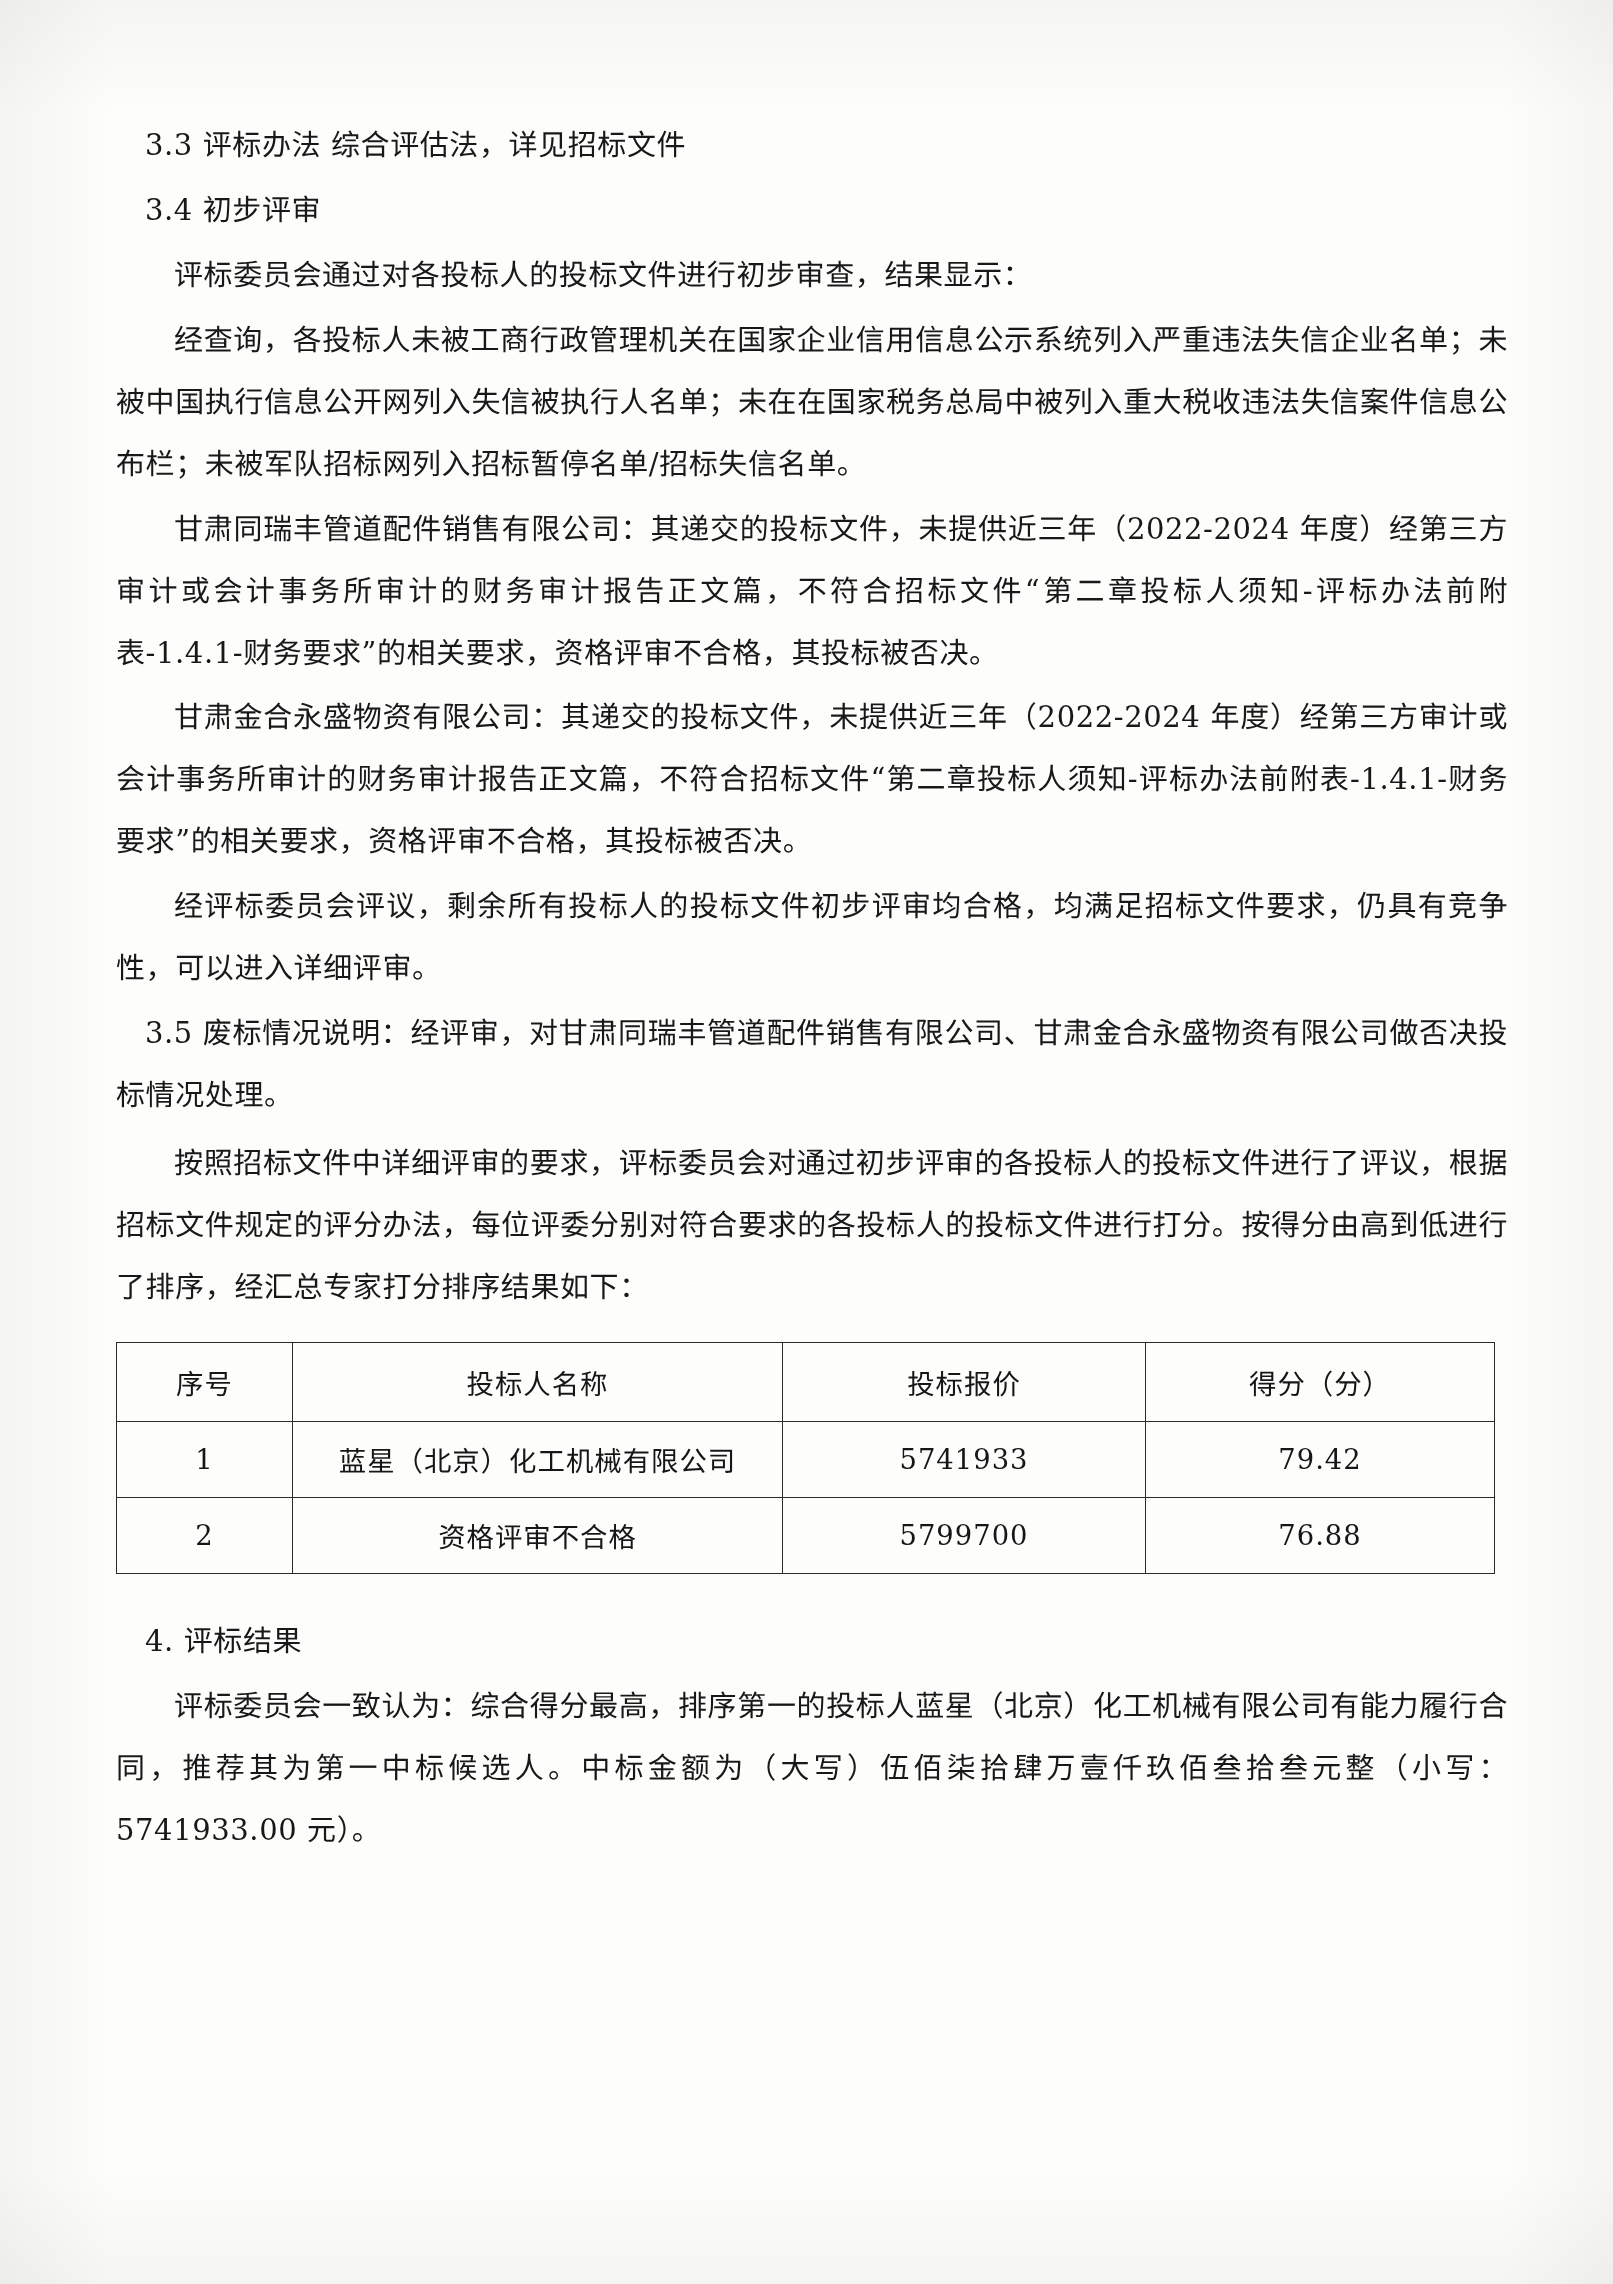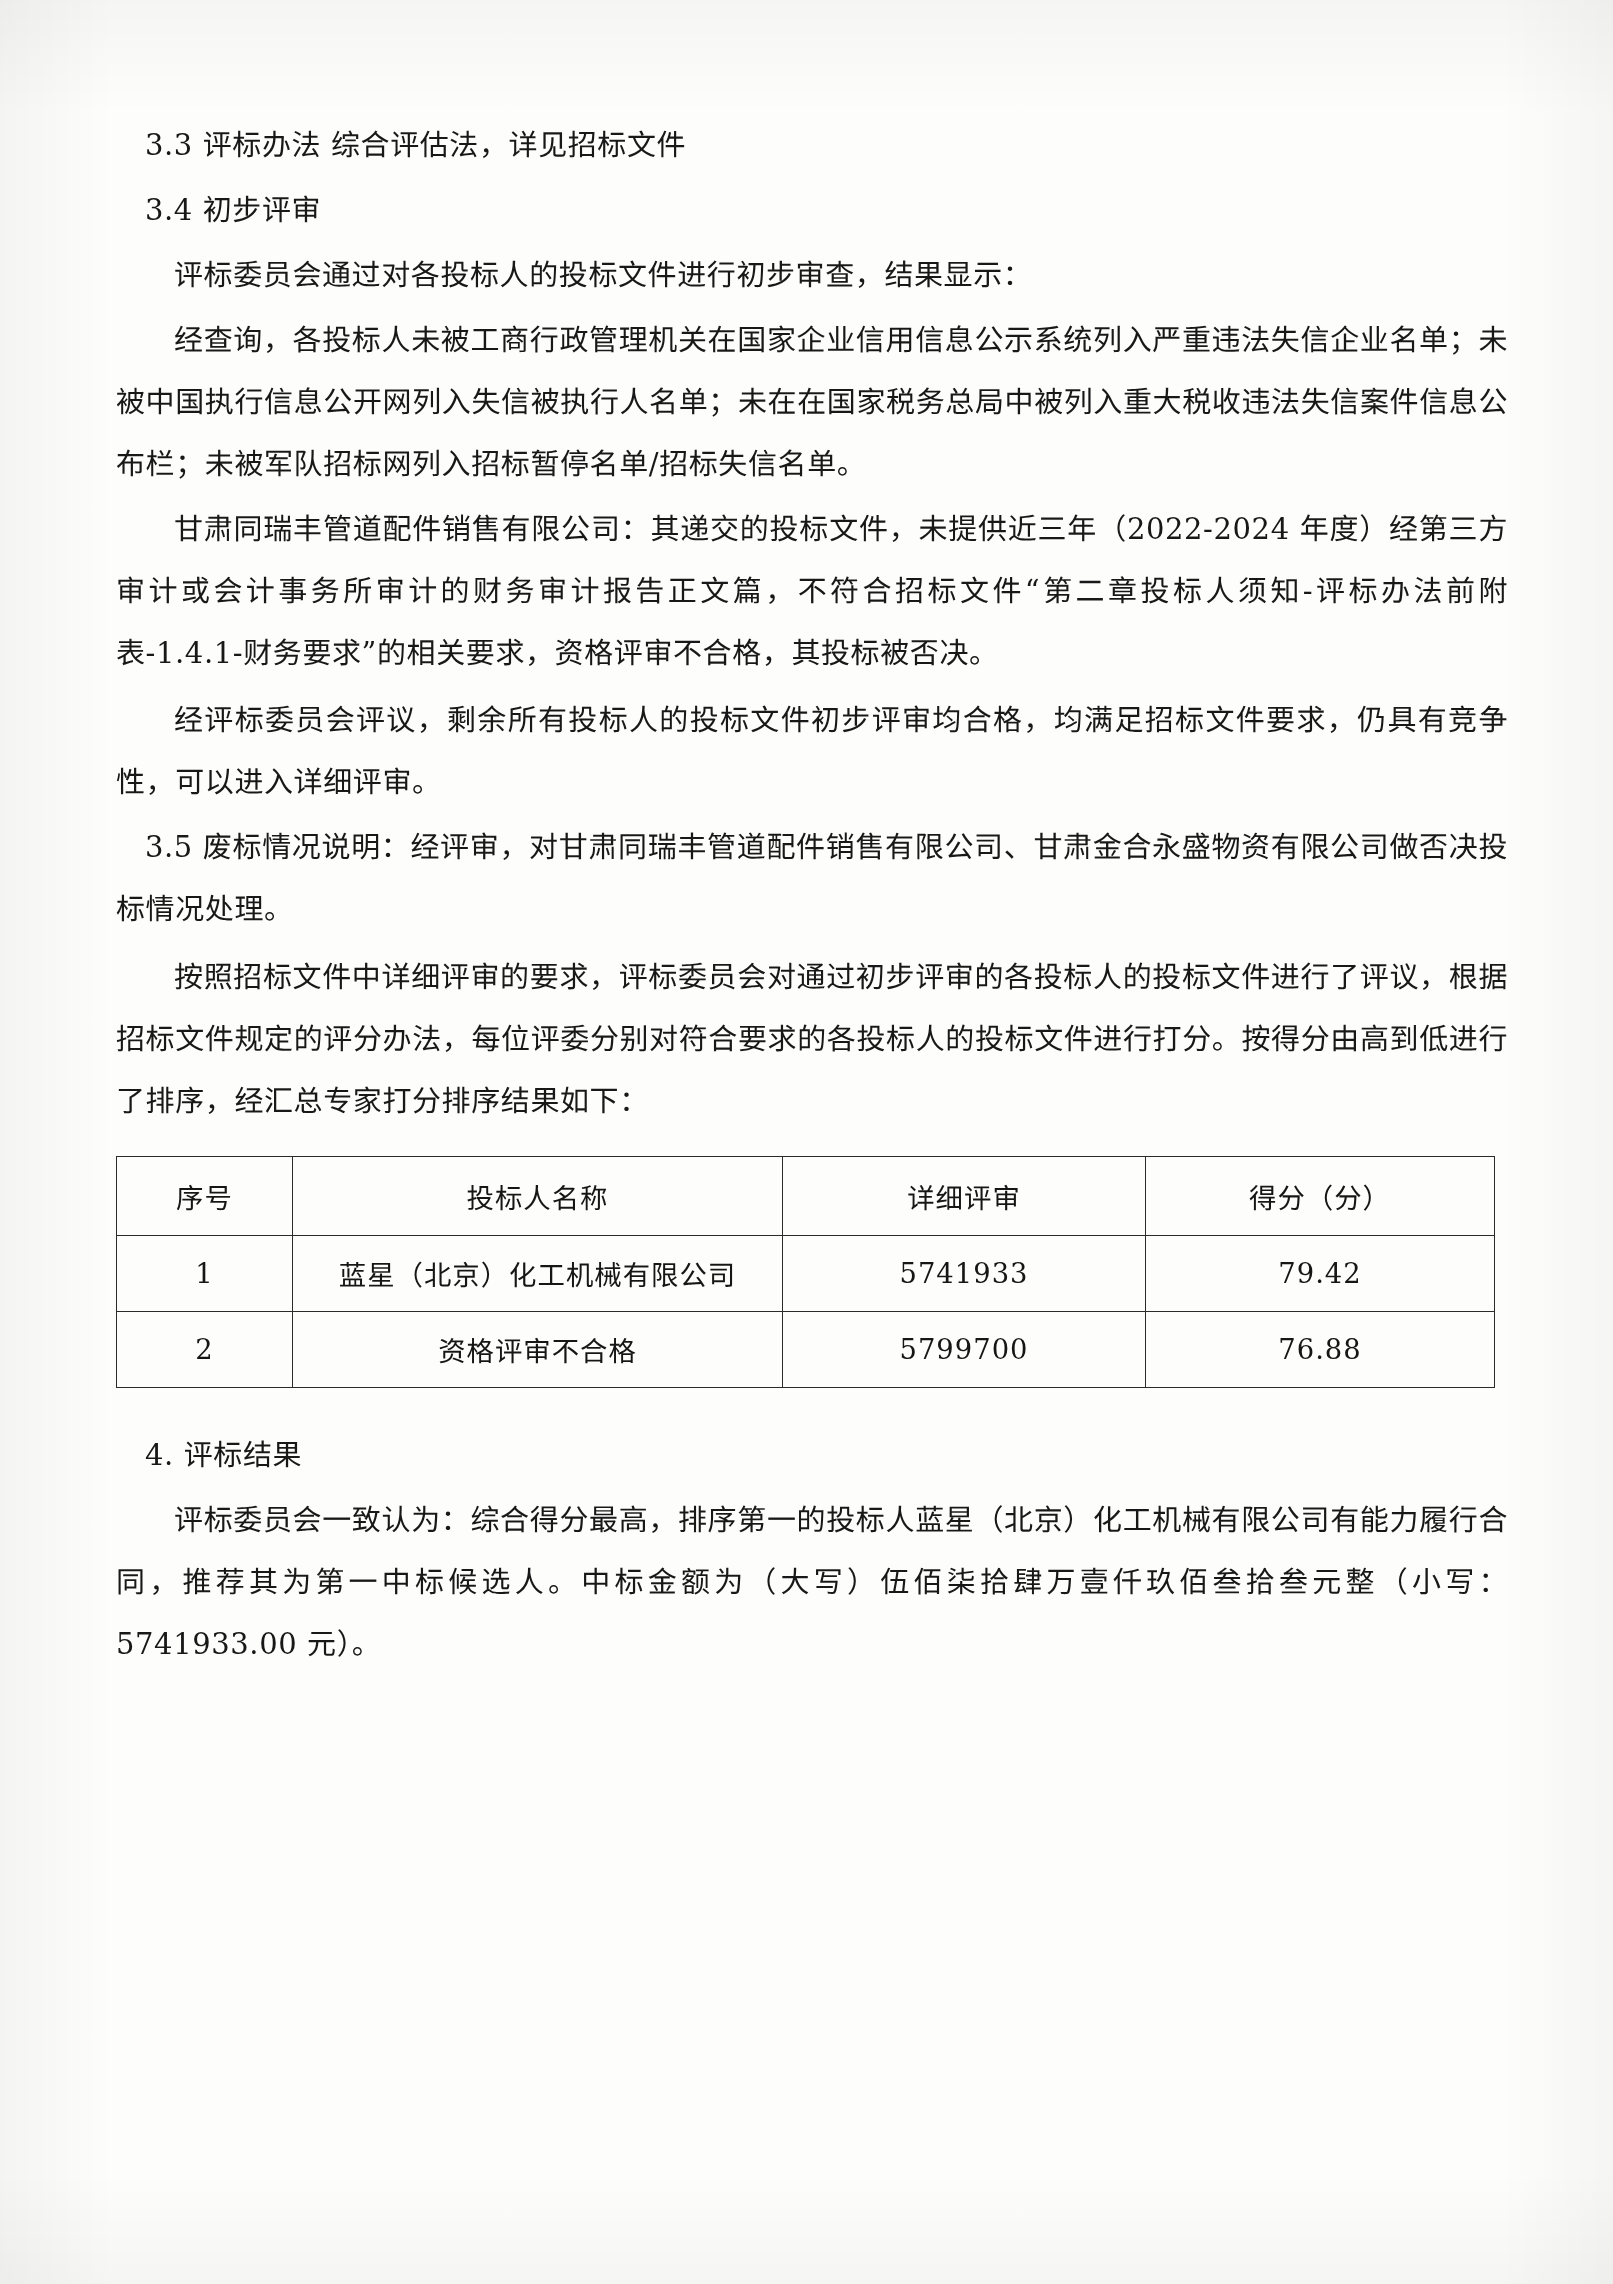--- a/index.html
+++ b/index.html
@@ -87,20 +87,21 @@
 
     <p class="para indent">评标委员会通过对各投标人的投标文件进行初步审查，结果显示：</p>
     <div class="gap-s"></div>
 
     <p class="para indent">经查询，各投标人未被工商行政管理机关在国家企业信用信息公示系统列入严重违法失信企业名单；未被中国执行信息公开网列入失信被执行人名单；未在在国家税务总局中被列入重大税收违法失信案件信息公布栏；未被军队招标网列入招标暂停名单/招标失信名单。</p>
     <div class="gap-s"></div>
 
     <p class="para indent">甘肃同瑞丰管道配件销售有限公司：其递交的投标文件，未提供近三年（2022-2024 年度）经第三方审计或会计事务所审计的财务审计报告正文篇，不符合招标文件“第二章投标人须知-评标办法前附表-1.4.1-财务要求”的相关要求，资格评审不合格，其投标被否决。</p>
     <div class="gap-s"></div>
 
+    <p class="para indent">甘肃金合永盛物资有限公司：其递交的投标文件，未提供近三年（2022-2024 年度）经第三方审计或会计事务所审计的财务审计报告正文篇，不符合招标文件“第二章投标人须知-评标办法前附表-1.4.1-财务要求”的相关要求，资格评审不合格，其投标被否决。</p>
     <div class="gap-s"></div>
 
     <p class="para indent">经评标委员会评议，剩余所有投标人的投标文件初步评审均合格，均满足招标文件要求，仍具有竞争性，可以进入详细评审。</p>
     <div class="gap-s"></div>
 
     <p class="para heading">3.5  废标情况说明：经评审，对甘肃同瑞丰管道配件销售有限公司、甘肃金合永盛物资有限公司做否决投标情况处理。</p>
     <div class="gap-s"></div>
 
     <div class="gap-s"></div>
 
@@ -111,21 +112,21 @@
         <colgroup>
           <col class="c-idx">
             <col class="c-name">
             <col class="c-price">
             <col class="c-score">
         </colgroup>
         <thead>
           <tr>
             <th>序号</th>
             <th>投标人名称</th>
-            <th>详细评审</th>
+            <th>投标报价</th>
             <th>得分（分）</th>
           </tr>
         </thead>
         <tbody>
           <tr>
             <td class="num">1</td>
             <td>蓝星（北京）化工机械有限公司</td>
             <td class="num">5741933</td>
             <td class="num">79.42</td>
           </tr>

